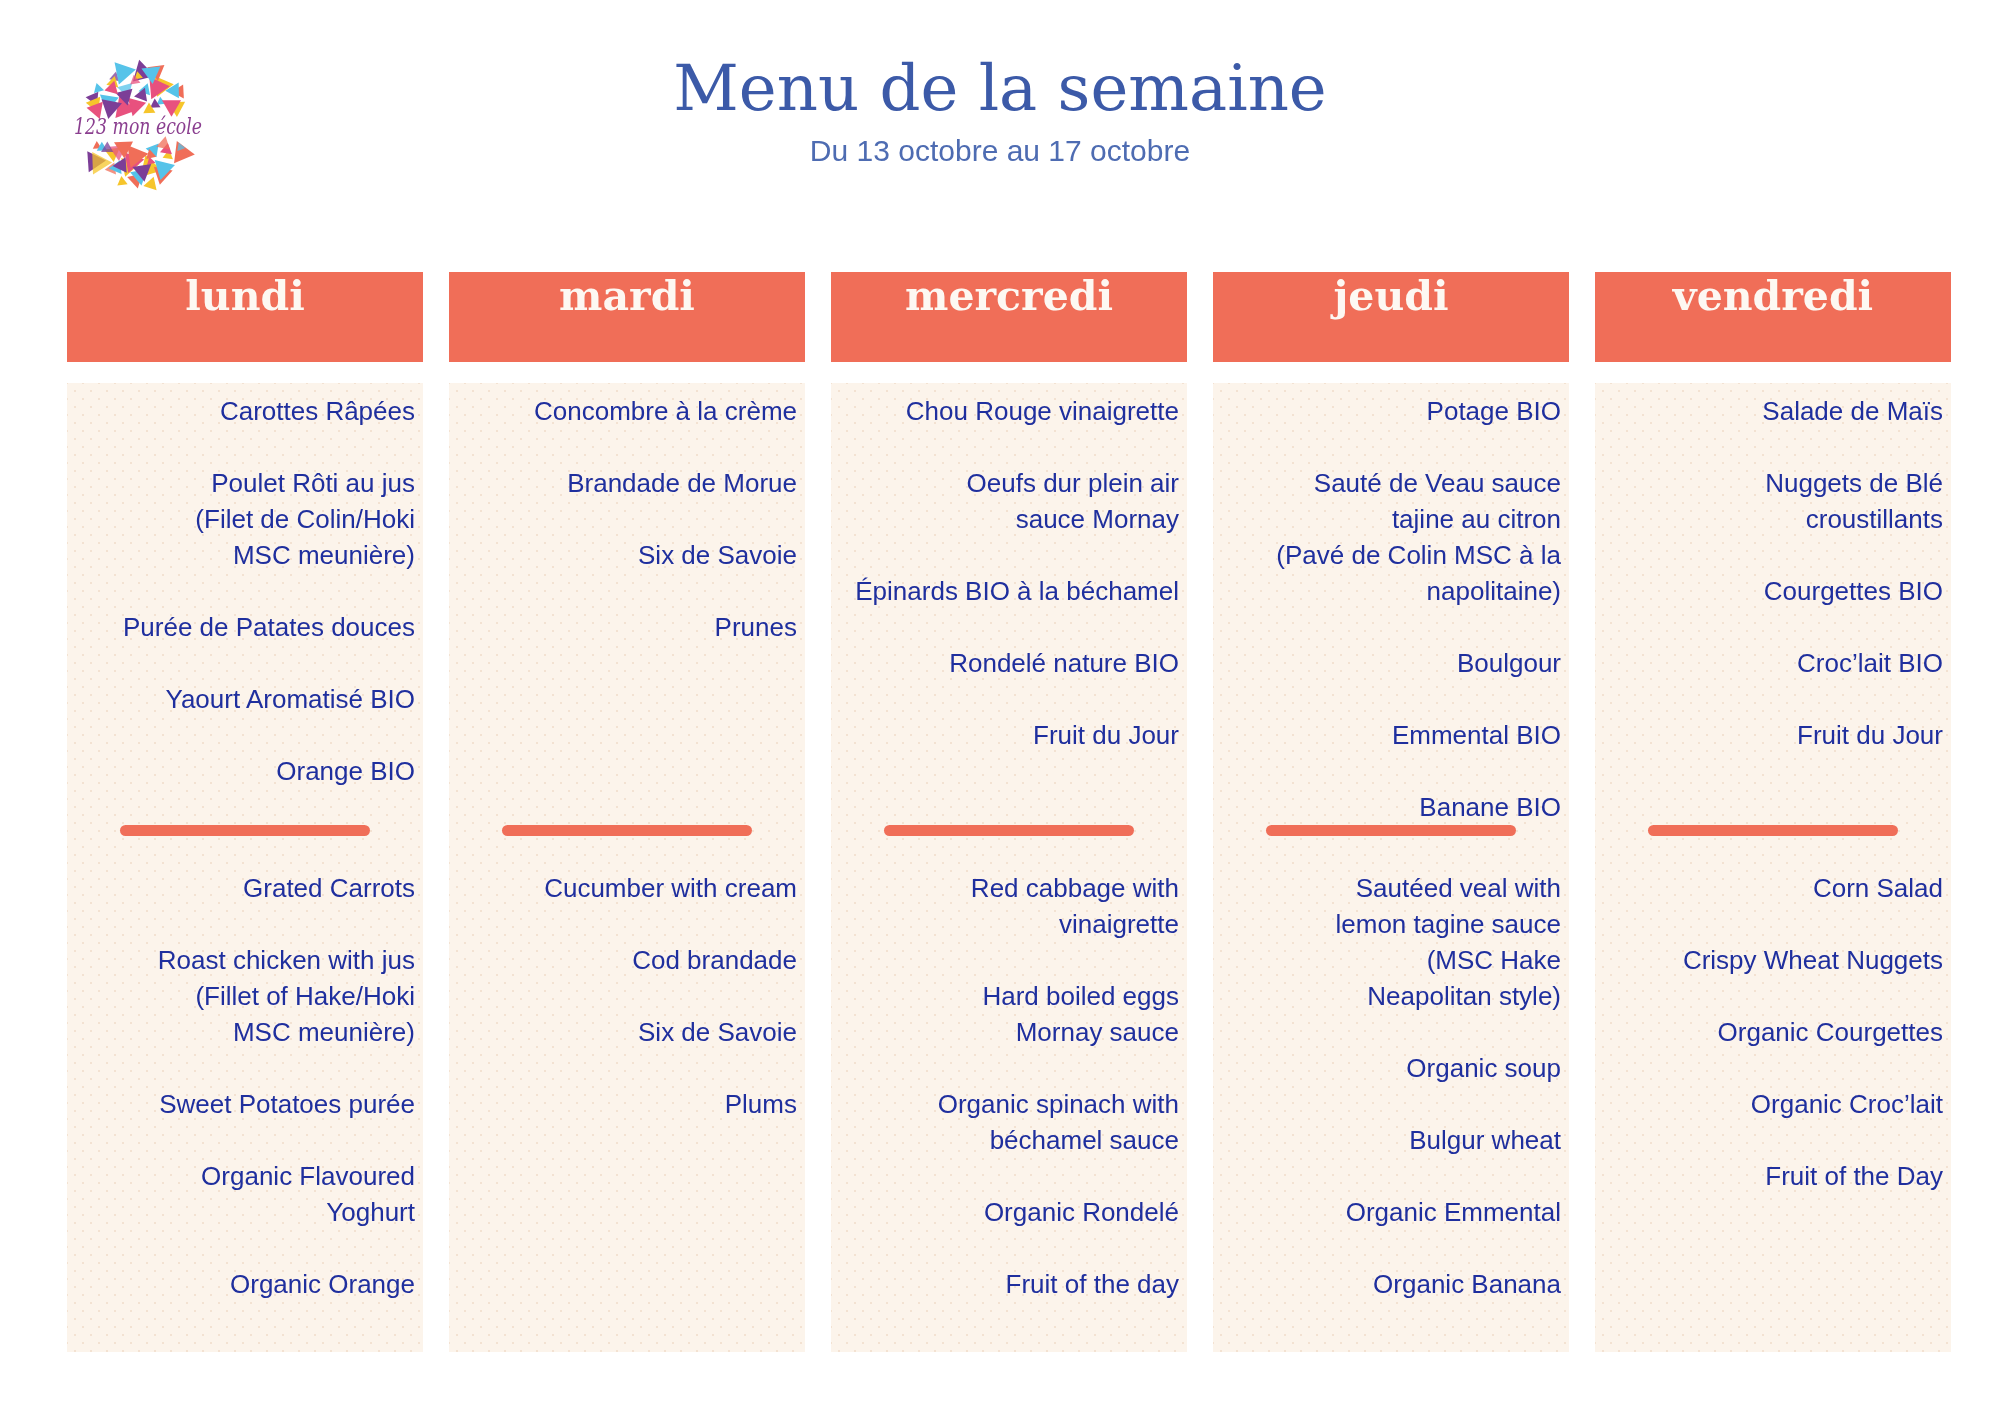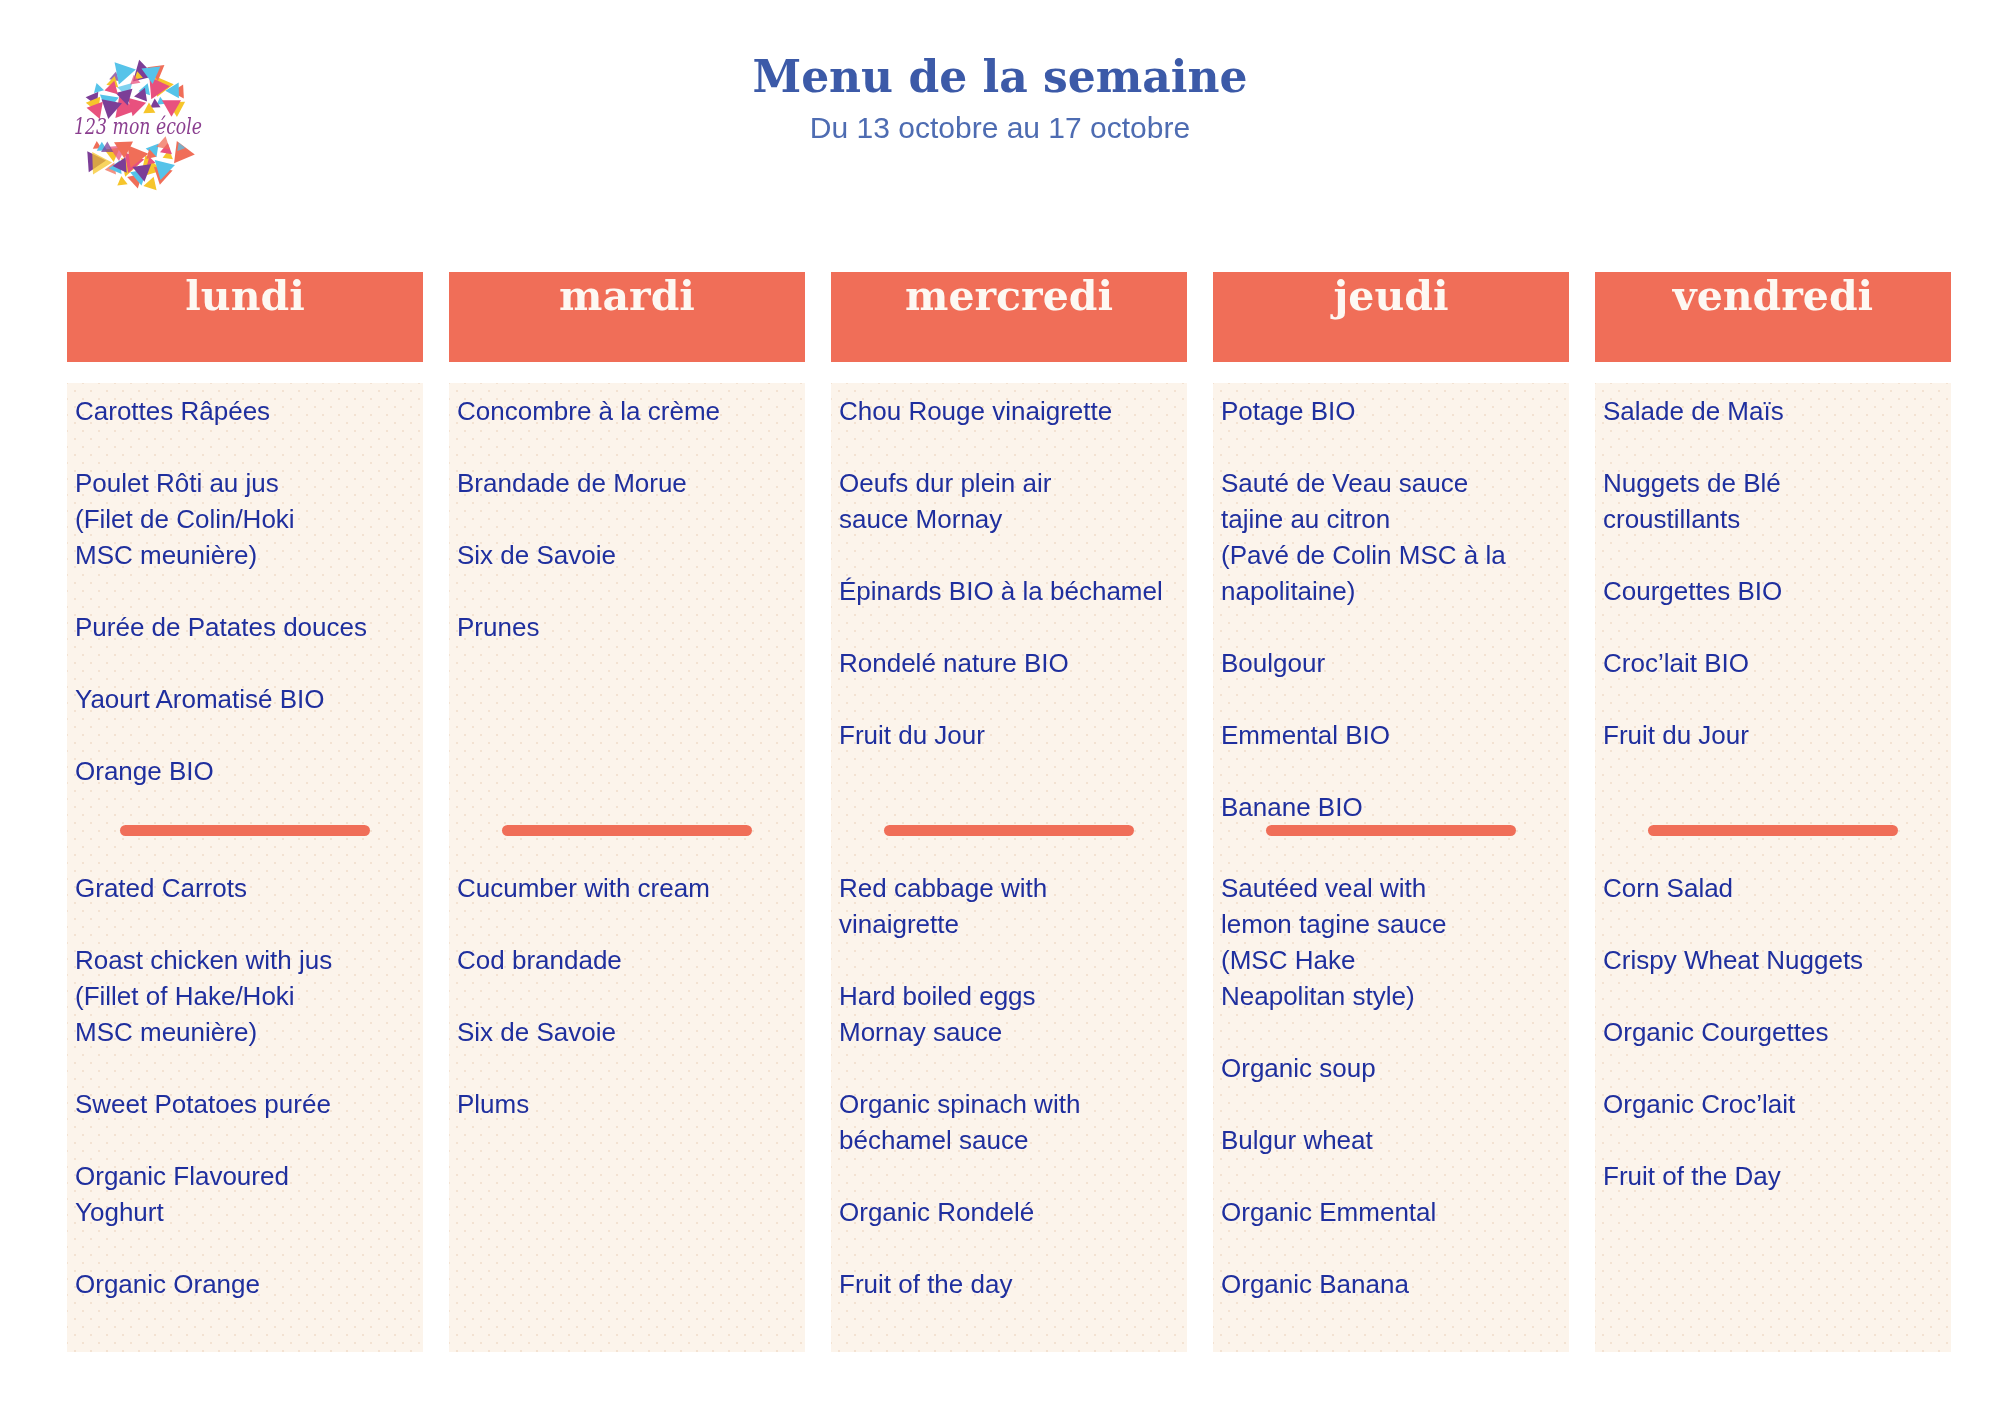--- a/index.html
+++ b/index.html
@@ -20,21 +20,21 @@
   }
   .logo{
     position:absolute;left:68px;top:56px;width:140px;height:142px;
   }
   .logo svg{width:100%;height:100%;}
   .page-header{
     position:absolute;left:0;top:52px;width:100%;text-align:center;
   }
   .page-title{
     font-family:"DejaVu Serif","Liberation Serif",serif;
-    font-weight:700;font-size:44px;line-height:1.15;color:var(--title-blue);
+    font-weight:400;font-size:64px;line-height:1.15;color:var(--title-blue);
     letter-spacing:0px;
   }
   .page-subtitle{
     margin-top:8px;font-size:30px;color:var(--subtitle-blue);font-weight:400;
   }
   .columns{
     position:absolute;left:67px;top:272px;display:flex;gap:26px;
   }
   .day{width:356px;}
   .day-header{
@@ -48,21 +48,21 @@
     background-color:var(--column-bg);
     background-image:
       radial-gradient(circle, var(--dot) 1.3px, rgba(0,0,0,0) 1.5px),
       radial-gradient(circle, var(--dot) 1.3px, rgba(0,0,0,0) 1.5px);
     background-size:16px 16px;
     background-position:0 0, 8px 8px;
     padding:10px 8px 0 8px;
   }
   .menu-list{display:flex;flex-direction:column;gap:36px;}
   .menu-item{
-    color:var(--item-blue);font-size:26px;line-height:36px;text-align:left;
+    color:var(--item-blue);font-size:26px;line-height:36px;text-align:right;
     white-space:pre-line;font-weight:500;
   }
   .divider{
     position:absolute;top:442px;left:50%;transform:translateX(-50%);
     width:250px;height:11px;border-radius:6px;background:var(--coral);
   }
   .en-list{position:absolute;top:487px;left:8px;right:8px;}
 </style>
 </head>
 <body>

